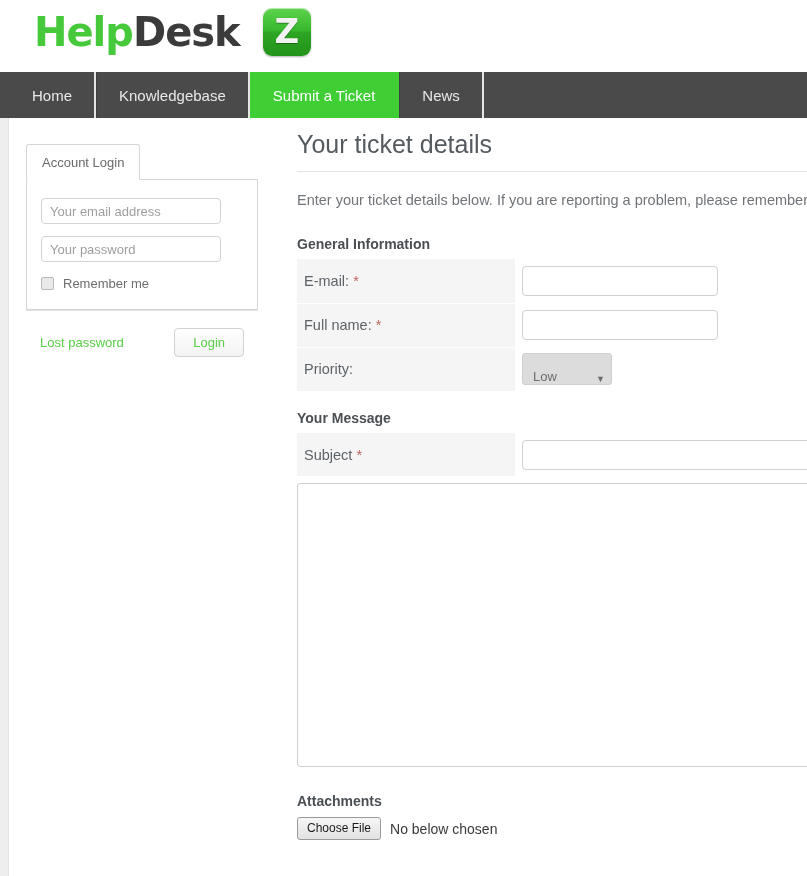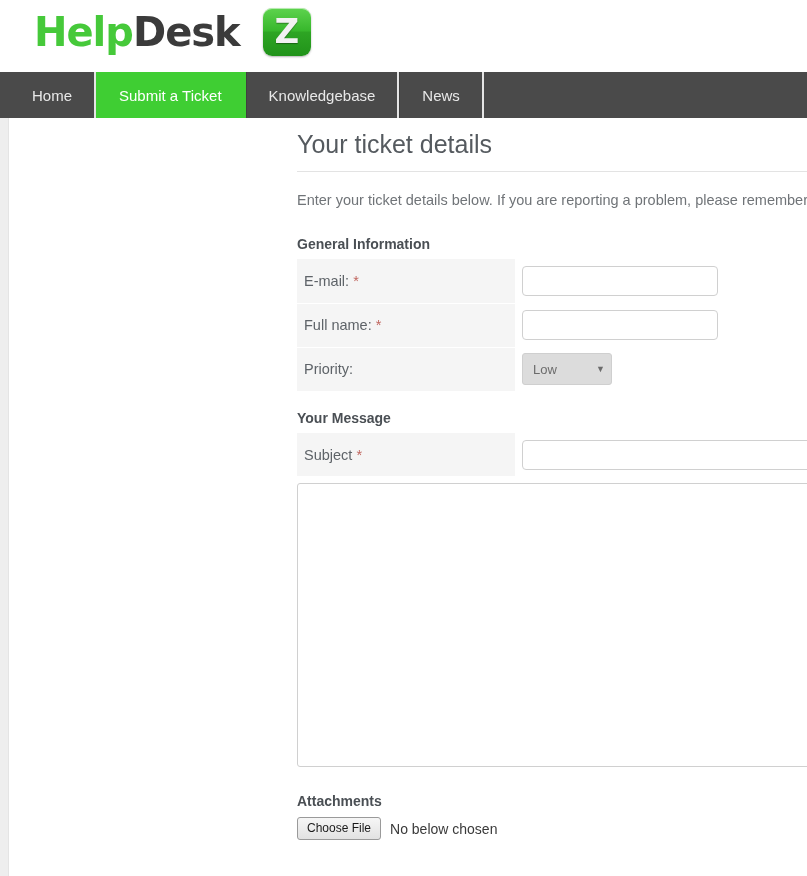--- a/index.html
+++ b/index.html
@@ -267,21 +267,21 @@
     width: 90px;
     height: 32px;
     background: #dcdcdc;
     border: 1px solid #cfcfcf;
     border-radius: 3px;
     font-size: 13px;
     color: #6c6c6c;
     padding: 0 6px 0 10px;
     font-family: "Liberation Sans", sans-serif;
     display: flex;
-    align-items: center;
+    align-items: flex-end;
     justify-content: space-between;
     cursor: pointer;
   }
   .sel-caret { font-size: 9px; color: #6c6c6c; }
 
   .msg-section { margin-top: 18px; }
   .msg-area {
     margin-top: 6px;
     width: 520px;
     height: 284px;
@@ -334,31 +334,54 @@
       <div class="logo-badge">
         <span>Z</span>
       </div>
     </div>
   </div>
 
   <div class="navbar">
     <div class="nav-item">
       <span>Home</span>
     </div>
+    <div class="nav-item">
+      <span>Knowledgebase</span>
+    </div>
     <div class="nav-item active">
       <span>Submit a Ticket</span>
     </div>
     <div class="nav-item">
-      <span>Knowledgebase</span>
-    </div>
-    <div class="nav-item">
       <span>News</span>
     </div>
   </div>
 
+  <div class="sidebar">
+    <div class="panel-tabs">
+      <div class="panel-tab">
+        <span>Account Login</span>
+      </div>
+    </div>
+    <div class="panel-body">
+      <div class="field">
+        <input class="txt-input" type="text" placeholder="Your email address" style="">
+      </div>
+      <div class="field">
+        <input class="txt-input" type="password" placeholder="Your password" style="">
+      </div>
+      <div class="remember-row">
+        <span class="cb"></span>
+        <span class="remember-label">Remember me</span>
+      </div>
+    </div>
+    <div class="panel-footer">
+      <a class="lost-link">Lost password</a>
+      <button class="btn-login">Login</button>
+    </div>
+  </div>
 
   <div class="main">
     <h1 class="page-title">Your ticket details</h1>
     <div class="title-rule"></div>
     <div class="intro">Enter your ticket details below. If you are reporting a problem, please remember t</div>
 
     <div class="general-section">
       <div class="section-title">General Information</div>
       <table class="form-table">
         <tbody>

